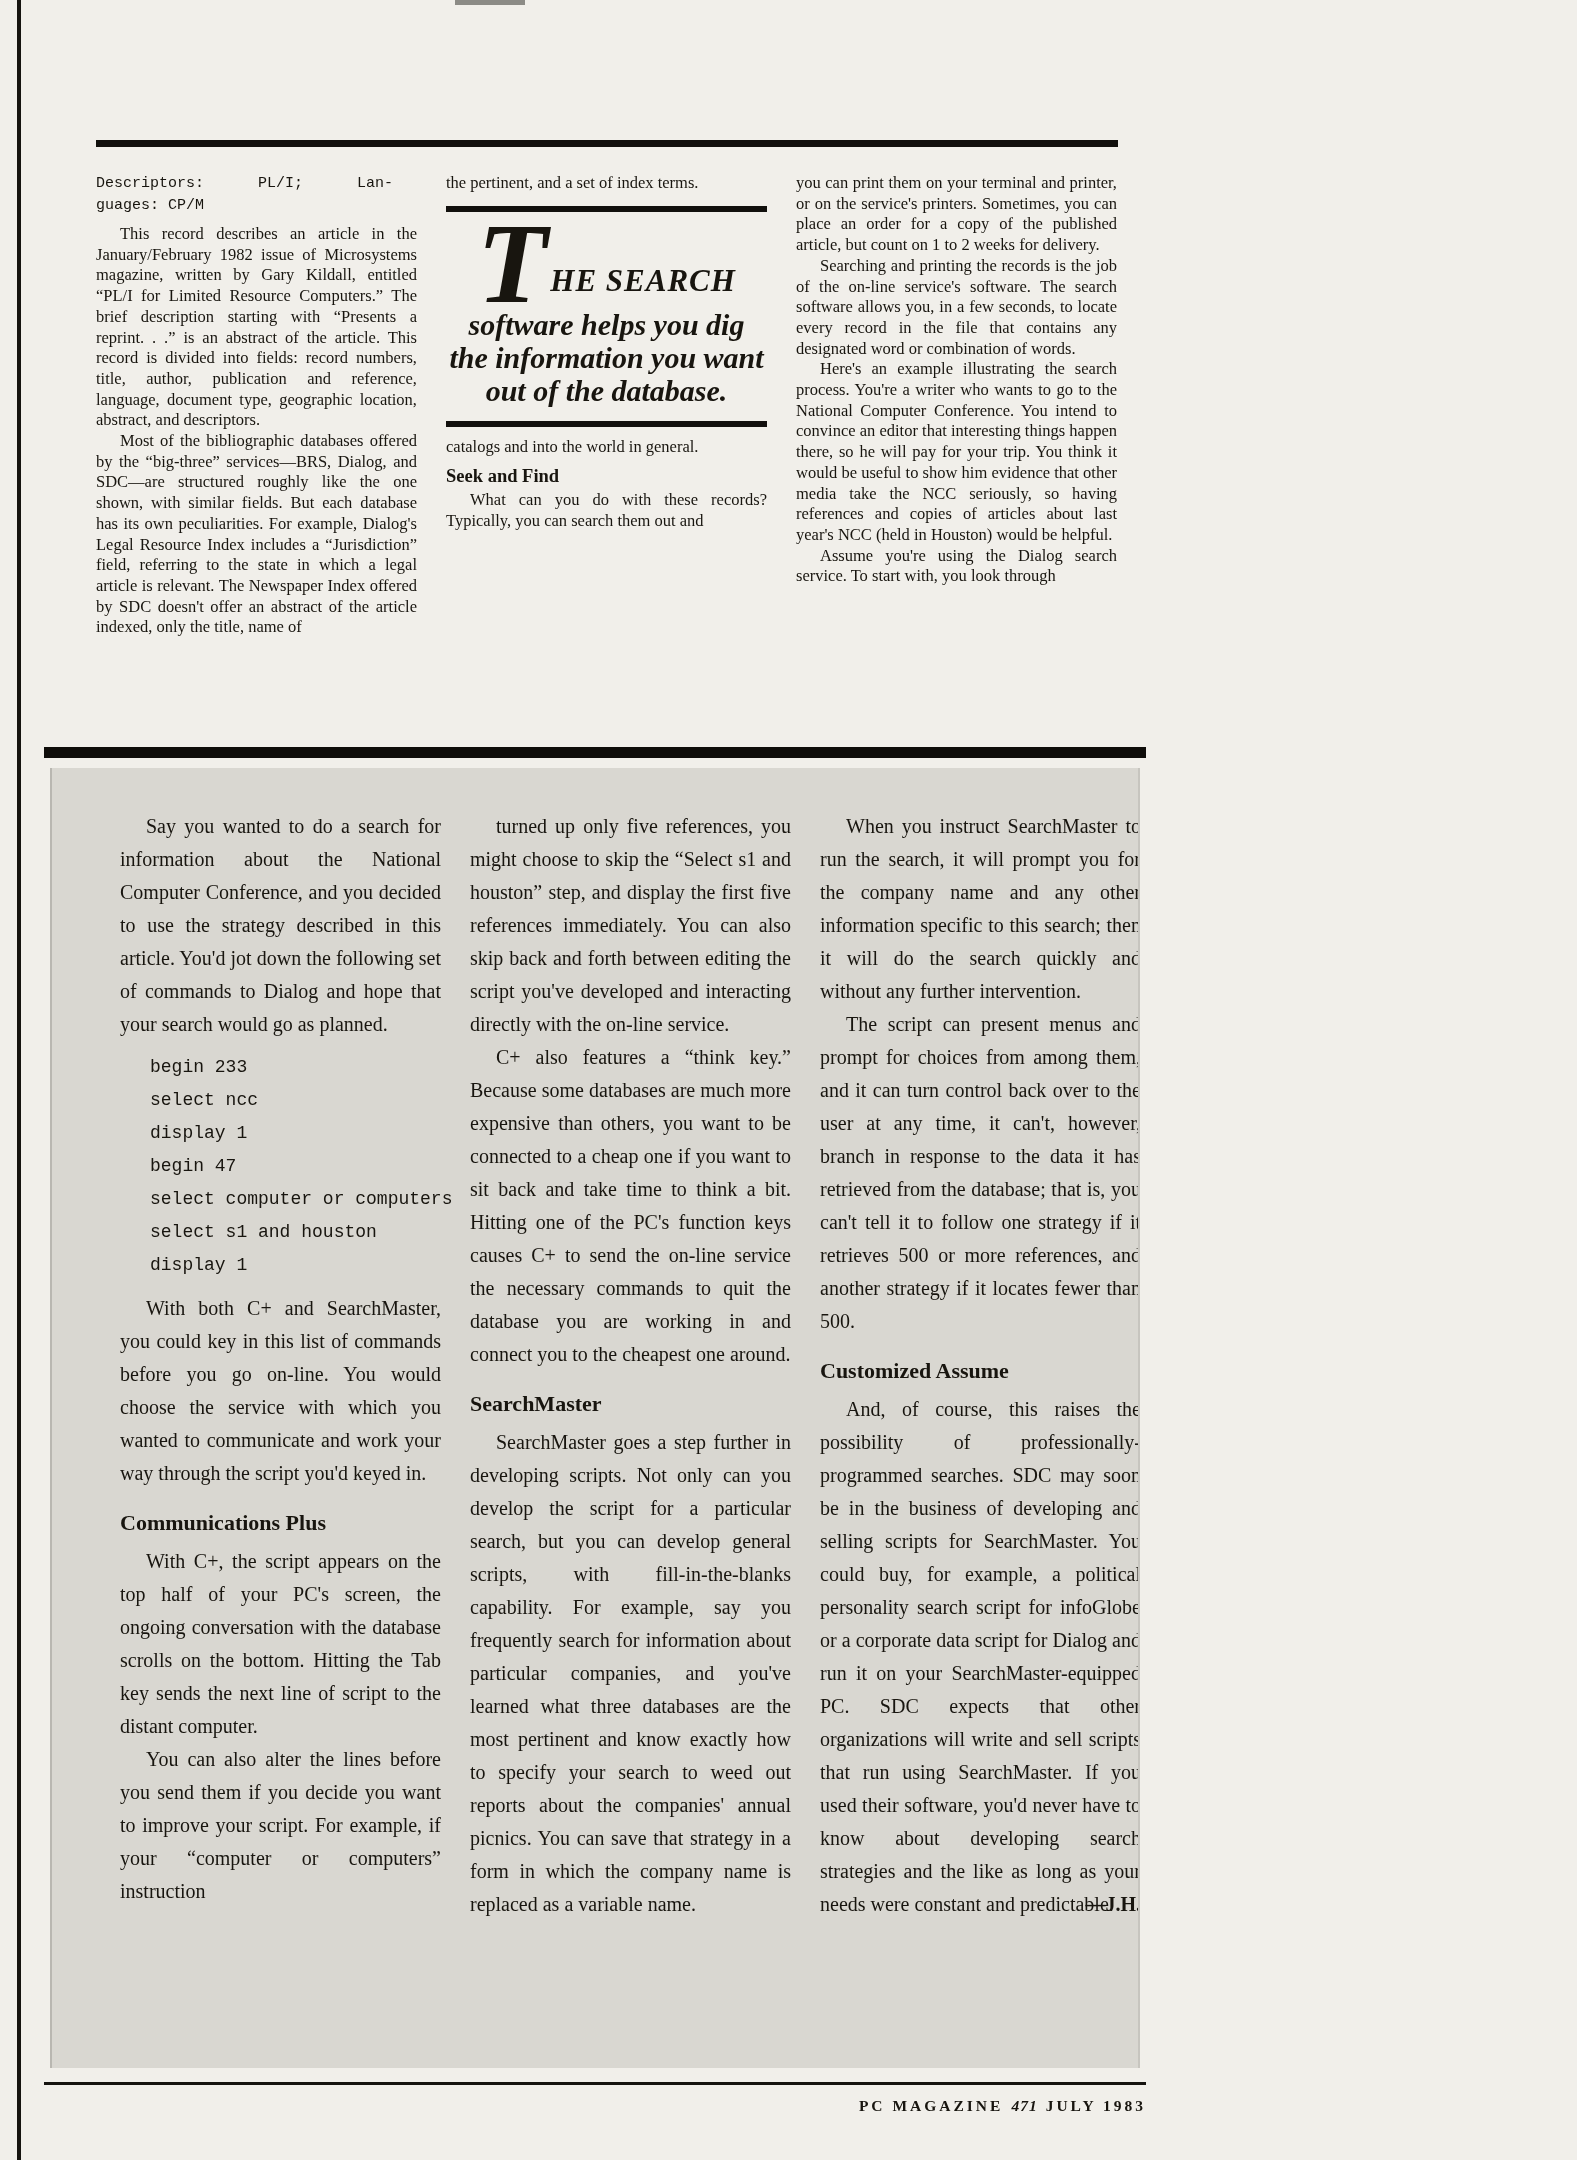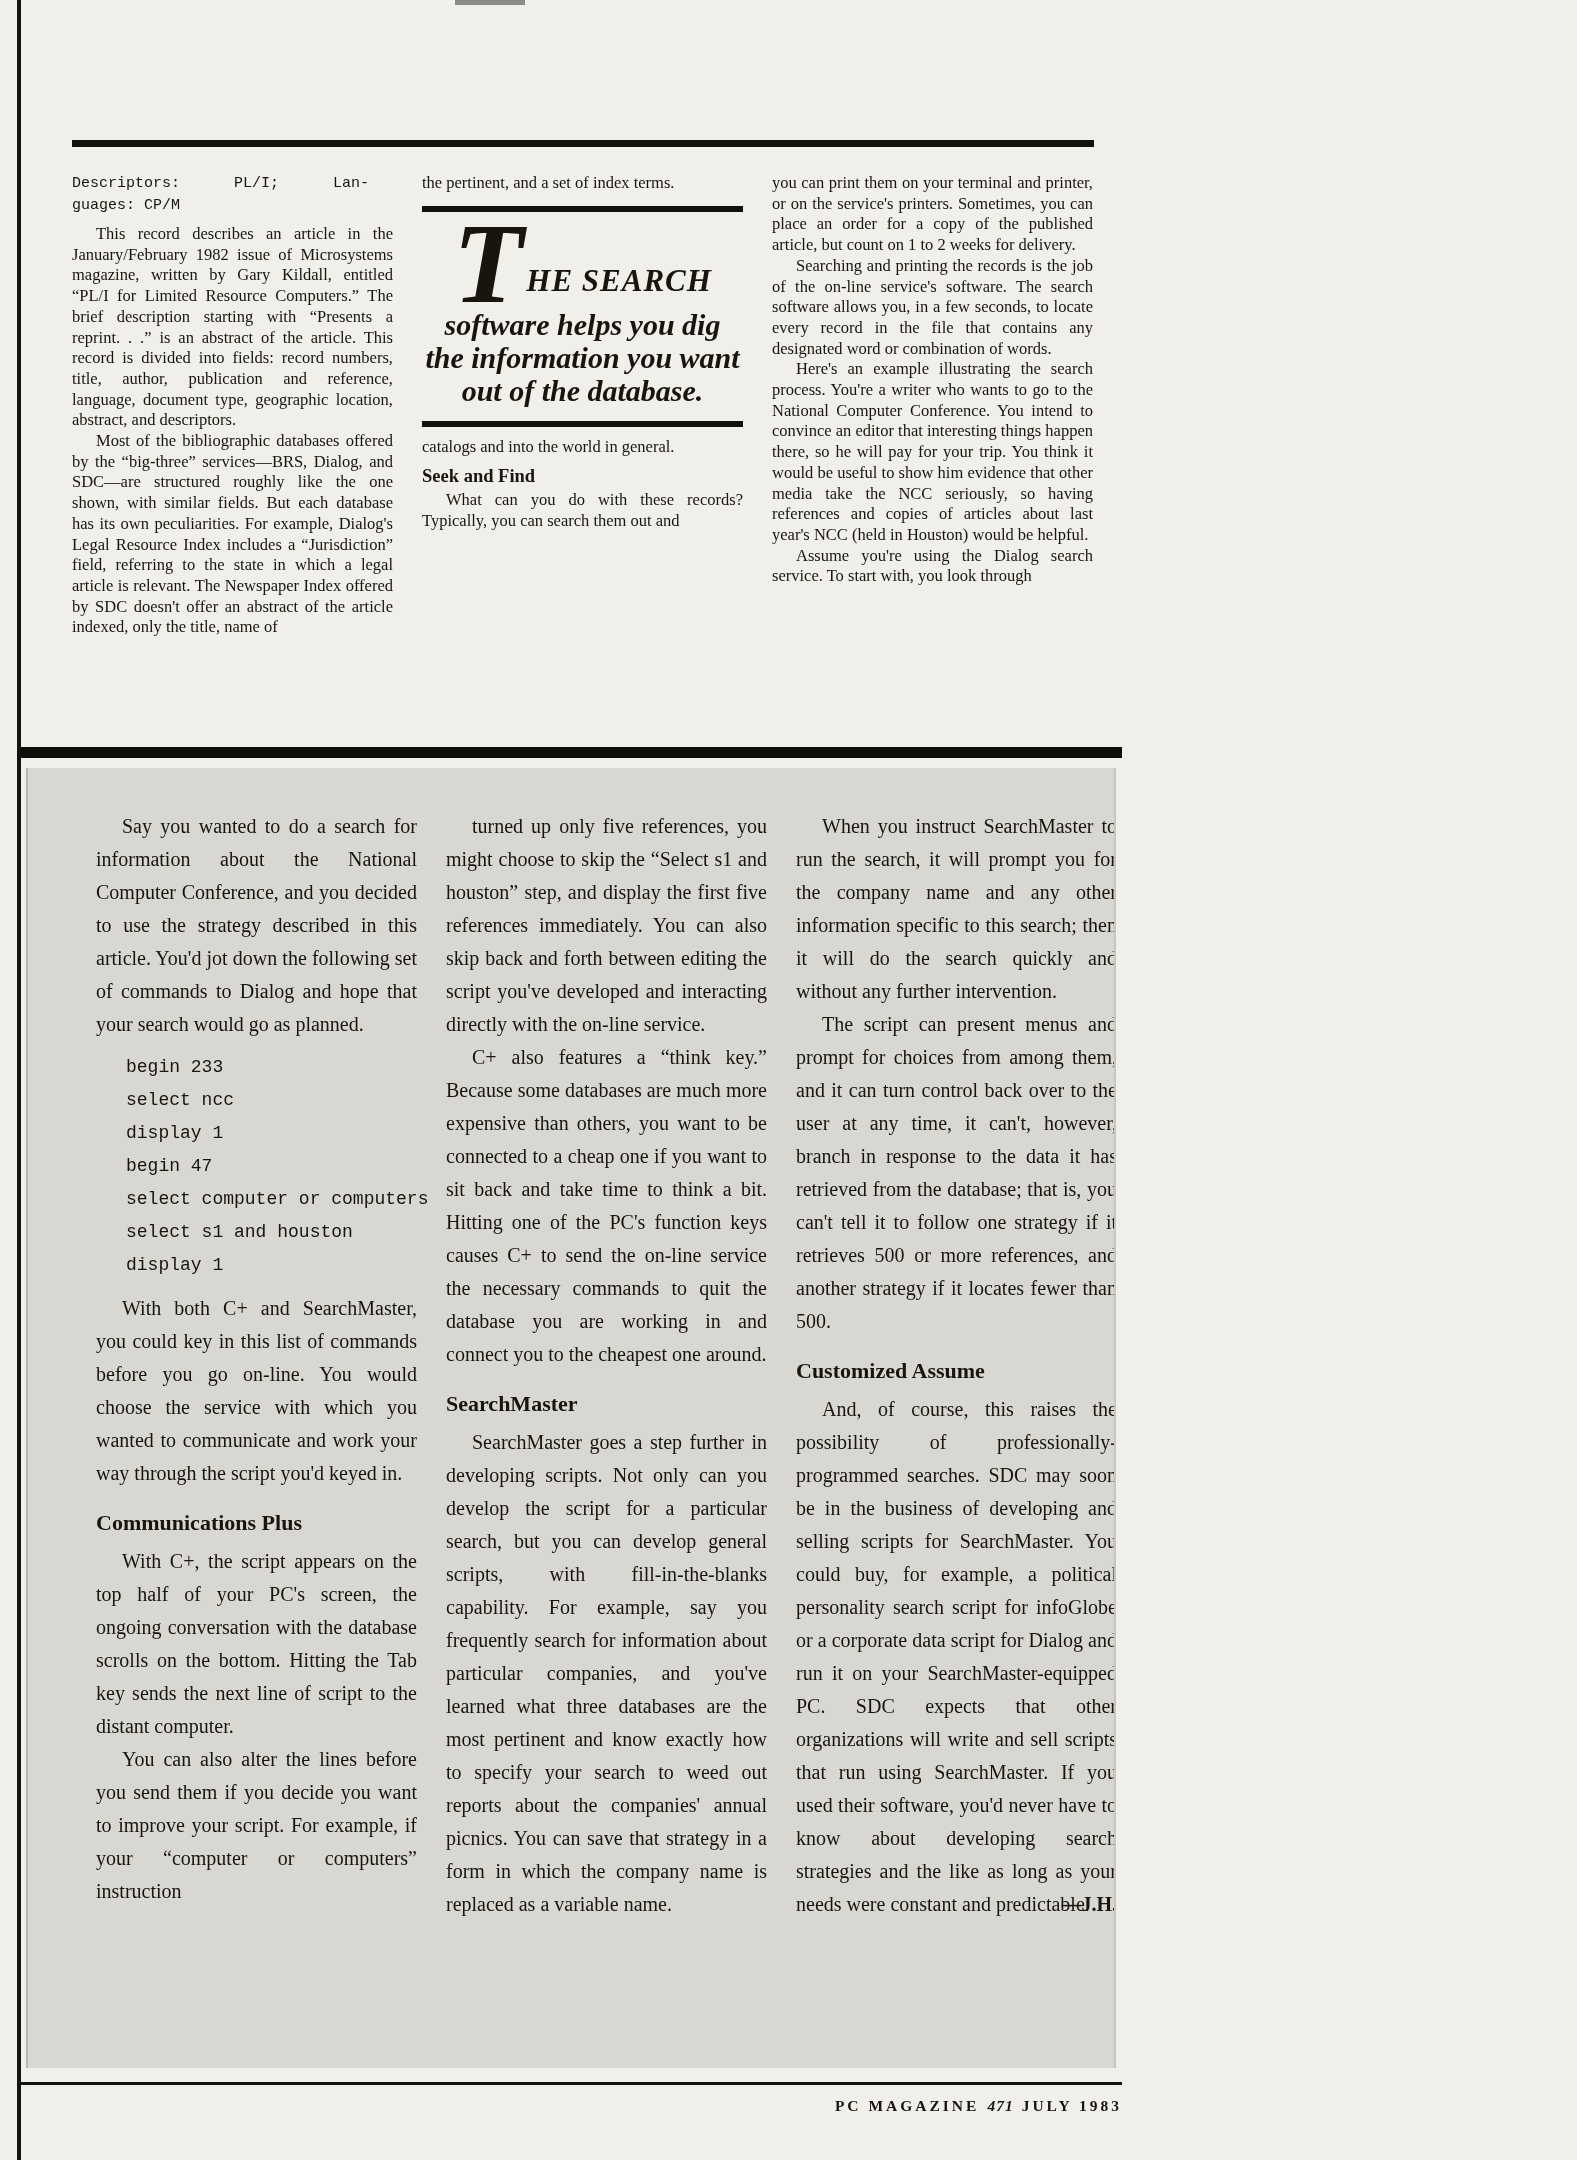--- a/index.html
+++ b/index.html
@@ -12,21 +12,21 @@
     overflow:hidden;
   }
   .scan-edge {
     position:absolute; left:17px; top:0; width:4px; height:2160px;
     background:#15130f;
   }
   .scan-artifact {
     position:absolute; left:455px; top:0; width:70px; height:5px;
     background:#4a4742; opacity:.6;
   }
-  .content { position:absolute; left:0; top:0; width:1140px; }
+  .content { position:absolute; left:0; top:0; width:1140px;padding-left:24px; }
 
   
   .article-top { margin:140px 0 0 72px; width:1022px; }
   .top-rule { height:7px; background:#12100d; margin-bottom:26px; }
   .cols { display:flex; gap:29px; }
   .cols.top-cols { height:560px; overflow:hidden; }
   .col { width:321px; flex:0 0 321px; font-size:16.5px; line-height:20.7px; text-align:justify; }
   .p { text-indent:24px; }
   .noindent { text-indent:0; }
   .mono-block {

